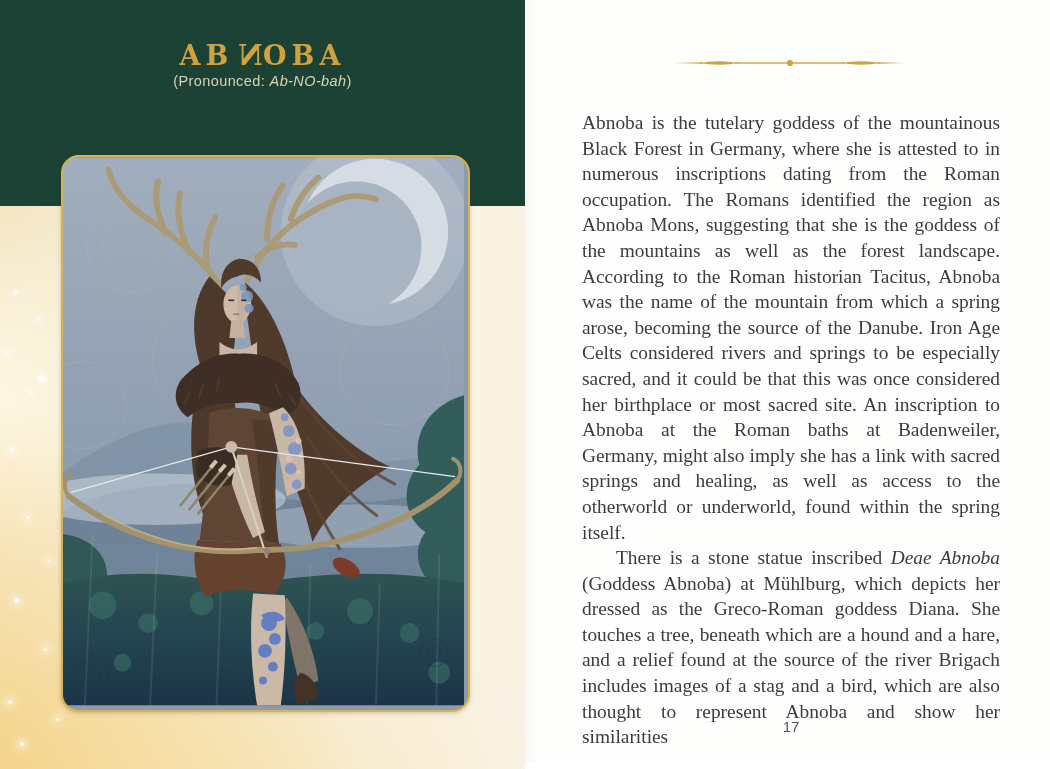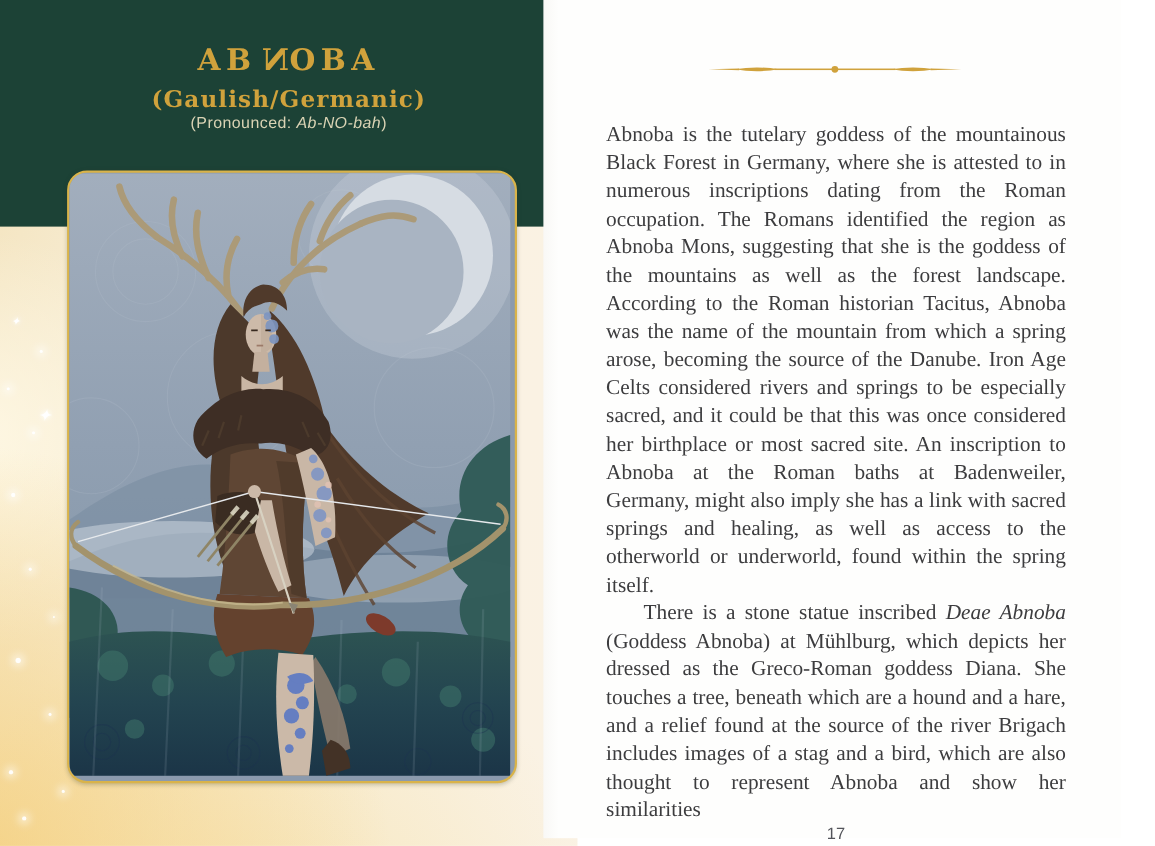--- a/index.html
+++ b/index.html
@@ -33,43 +33,42 @@
   .sparkle-star{position:absolute;color:#fff;font-size:15px;line-height:1;
     text-shadow:0 0 10px rgba(255,255,255,.95),0 0 4px #fff;}
 
   
   .card{position:absolute;left:61px;top:155px;width:405px;height:553px;margin:0;
     border-radius:18px;border:2px solid var(--card-border-gold,#d9b34a);
     overflow:hidden;box-shadow:0 1px 4px rgba(40,50,40,.25);background:#8b9aad;}
   .card svg{display:block;}
 
   
-  .page-right{position:absolute;left:494px;top:0;width:525px;height:762px;
+  .page-right{position:absolute;left:525px;top:0;width:525px;height:762px;
     background:linear-gradient(90deg, rgba(150,135,105,.05), rgba(150,135,105,0) 14px),
                var(--right-page-white,#fefefd);}
   .divider{position:absolute;left:150px;top:55px;width:230px;height:16px;}
   .body-text{position:absolute;left:57px;top:110px;width:418px;
     font-size:19.4px;line-height:25.6px;color:var(--body-text,#3c3c3e);
     text-align:justify;hyphens:auto;-webkit-hyphens:auto;}
   .body-text p{margin:0;}
   .body-text p.indent{text-indent:34px;}
   .body-text em{font-style:italic;}
   .page-number{position:absolute;left:57px;top:718px;width:418px;text-align:center;
-    font-family:"Liberation Sans", sans-serif;font-size:15px;color:#53545a;margin-top:32px;}
+    font-family:"Liberation Sans", sans-serif;font-size:15px;color:#53545a;}
 </style>
 </head>
 <body>
 
 <div class="spread">
 
   <section class="page-left">
 
     <div class="green-header">
       <h1 class="title"><span>AB</span><span class="flip">N</span><span>OBA</span></h1>
-      <h2 class="subtitle">(Gaulish/Germanic)</h2>
       <p class="pronounce"><span>(Pronounced: </span><em>Ab-NO-bah</em><span>)</span></p>
     </div>
 
     <div class="sparkles">
       <span style="left:29px;top:392px;width:3px;height:3px;"></span>
       <span style="left:10px;top:448px;width:4px;height:4px;"></span>
       <span style="left:26px;top:516px;width:3px;height:3px;"></span>
       <span style="left:14px;top:598px;width:5px;height:5px;"></span>
       <span style="left:44px;top:648px;width:3px;height:3px;"></span>
       <span style="left:8px;top:700px;width:4px;height:4px;"></span>

